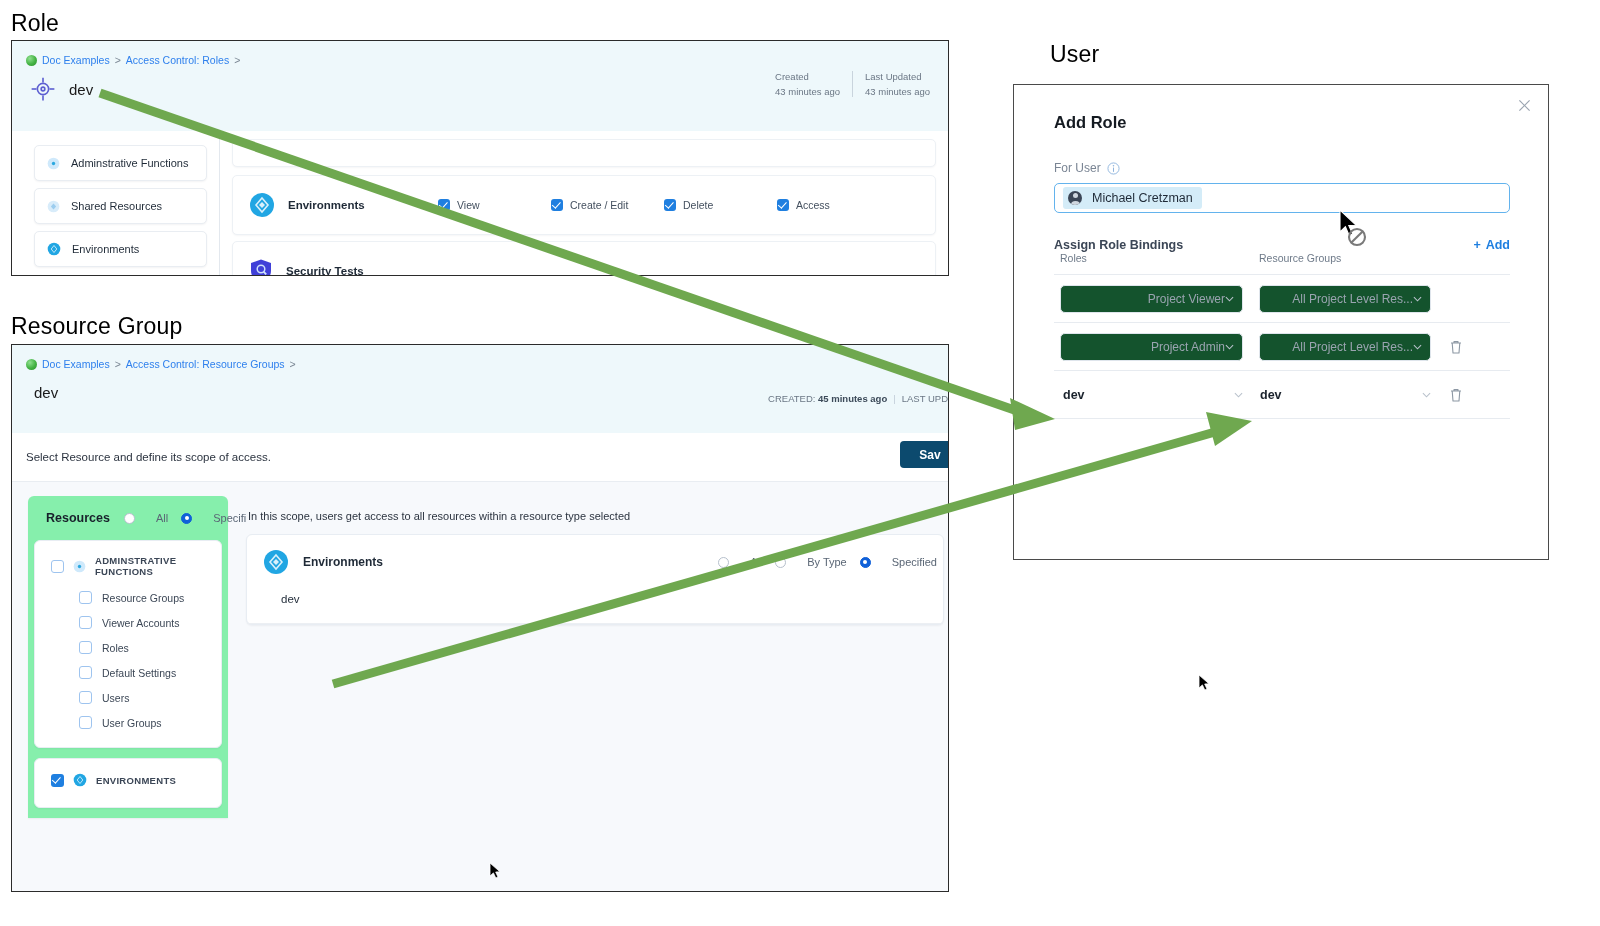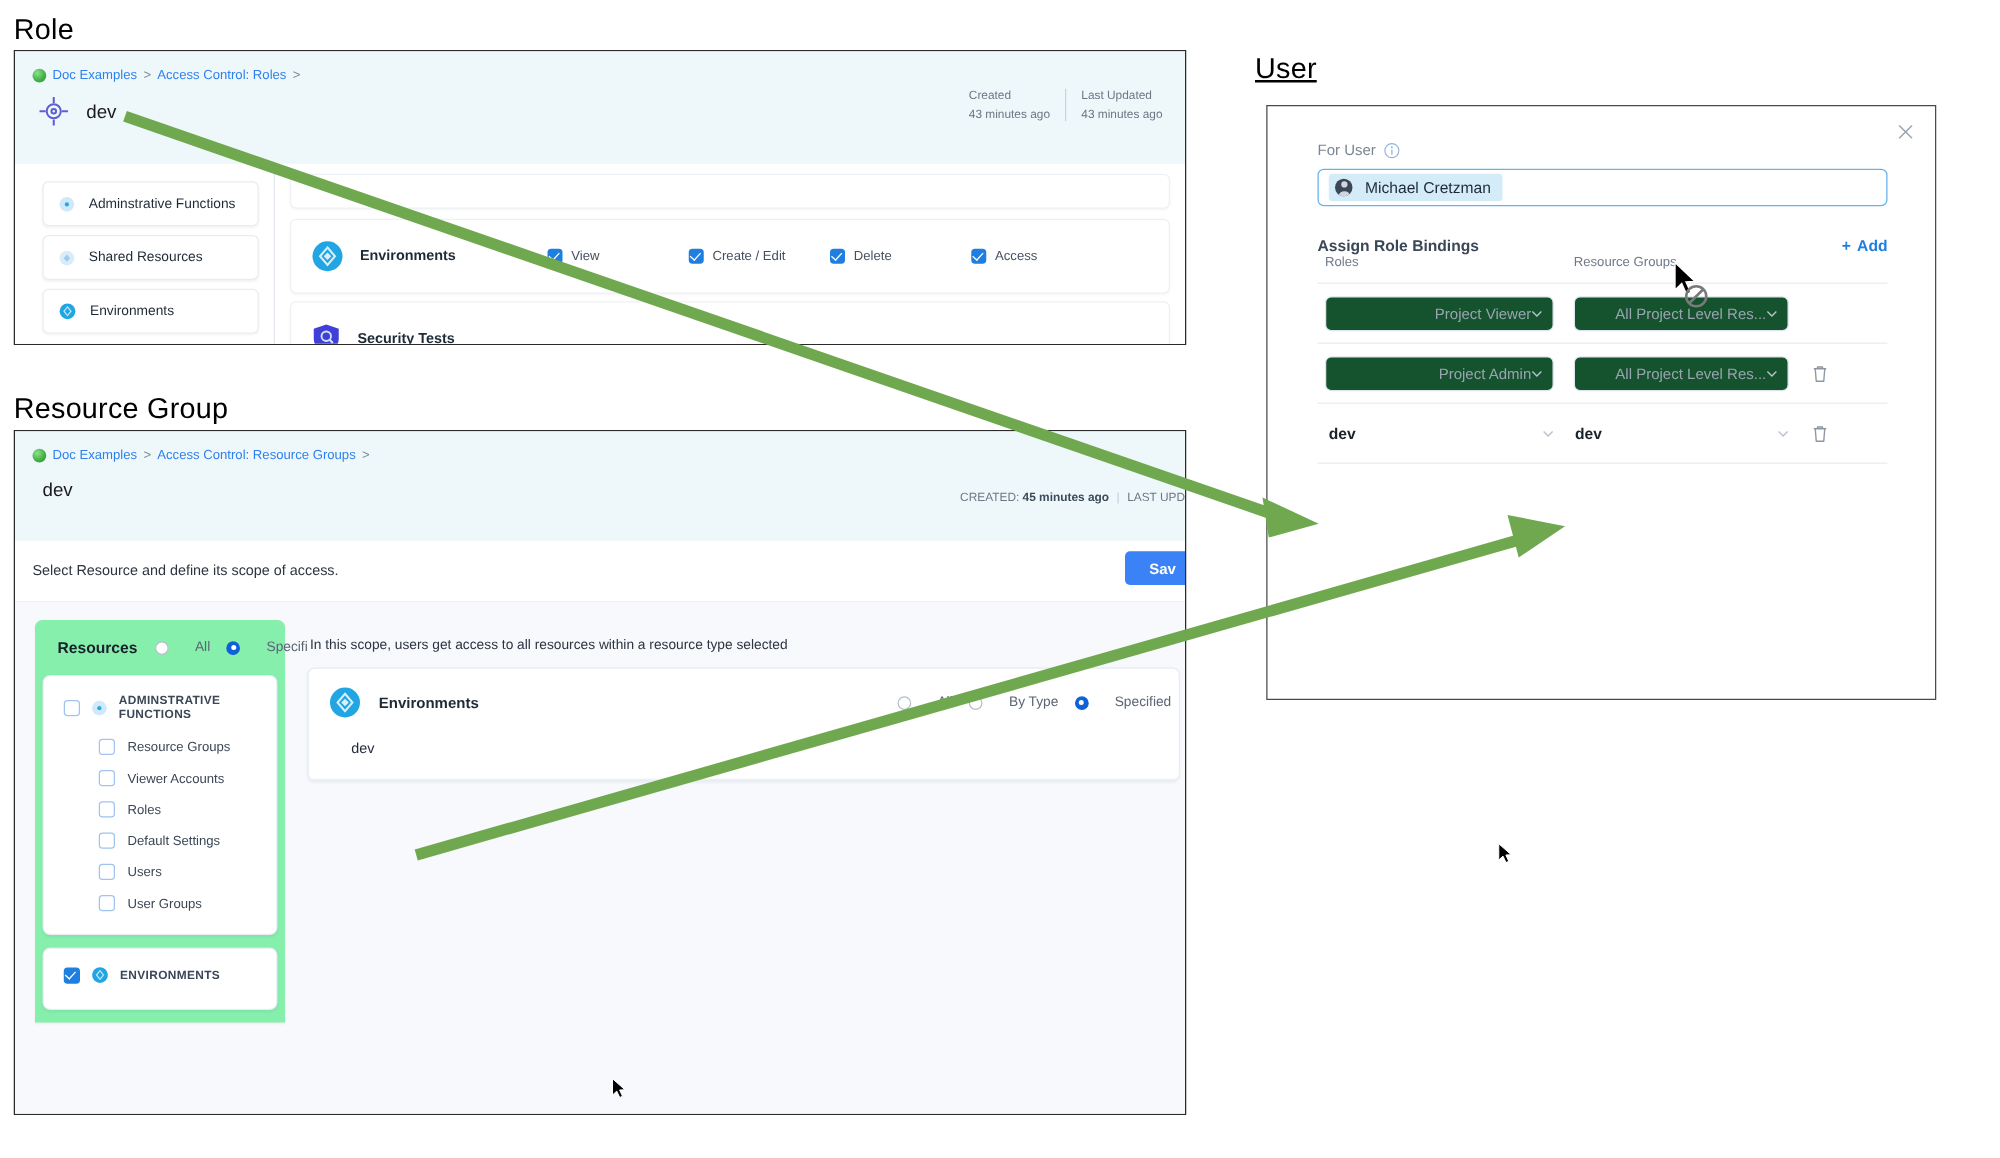--- a/index.html
+++ b/index.html
@@ -15,21 +15,21 @@
   .caption {
     position: absolute;
     font-size: 23px;
     color: #000;
     font-family: "Liberation Sans", sans-serif;
     font-weight: 400;
     letter-spacing: .2px;
   }
   #cap-role { left: 11px; top: 10px; }
   #cap-rg   { left: 11px; top: 313px; }
-  #cap-user { left: 1004px; top: 41px; text-decoration: underline; }
+  #cap-user { left: 1050px; top: 41px; }
 
   
   .panel {
     position: absolute;
     background: #fff;
     border: 1.5px solid #2b2b2b;
     overflow: hidden;
   }
   #role-panel { left: 11px; top: 40px; width: 938px; height: 236px; }
   #rg-panel   { left: 11px; top: 344px; width: 938px; height: 548px; }
@@ -126,21 +126,21 @@
 
   #rg-subbar {
     height: 49px; background: #fff; border-bottom: 1px solid #e9edf2;
     display: flex; align-items: center; position: relative;
     padding-left: 14px;
   }
   #rg-subbar .txt { font-size: 11.5px; color: #2c3440; }
   .save-btn {
     position: absolute; right: -12px; top: 8px;
     width: 60px; height: 27px; border-radius: 4px;
-    background: #3b82f6; color: #fff; font-size: 12px;
+    background: #0c4a6e; color: #fff; font-size: 12px;
     display: flex; align-items: center; justify-content: center;
     font-weight: 600; overflow: hidden;
   }
 
   #rg-body { background: #f7f9fc; height: 416px; padding: 14px 0 0 0; position: relative; }
 
   .scope-card {
     margin: 0 16px 14px 16px; height: 50px; background: #fff;
     border-radius: 5px; display: flex; align-items: center;
     padding-left: 26px; gap: 14px;
@@ -512,20 +512,21 @@
   </div>
 
   <div class="panel" id="user-panel">
     <div class="dlg">
       <div class="dlg-close">
         <svg width="13" height="13" viewBox="0 0 14 14">
           <line x1="1.5" y1="1.5" x2="12.5" y2="12.5" stroke="#9aa4b0" stroke-width="1.3"></line>
           <line x1="12.5" y1="1.5" x2="1.5" y2="12.5" stroke="#9aa4b0" stroke-width="1.3"></line>
         </svg>
       </div>
+      <div class="dlg-title">Add Role</div>
 
       <div class="field-lbl">
         <span>For User</span>
         <svg class="info-i" width="13" height="13" viewBox="0 0 14 14">
           <circle cx="7" cy="7" r="6" fill="none" stroke="#8fb4dd" stroke-width="1"></circle>
           <circle cx="7" cy="4" r="0.85" fill="#8fb4dd"></circle>
           <rect x="6.45" y="6" width="1.1" height="4.6" fill="#8fb4dd"></rect>
         </svg>
       </div>
 

